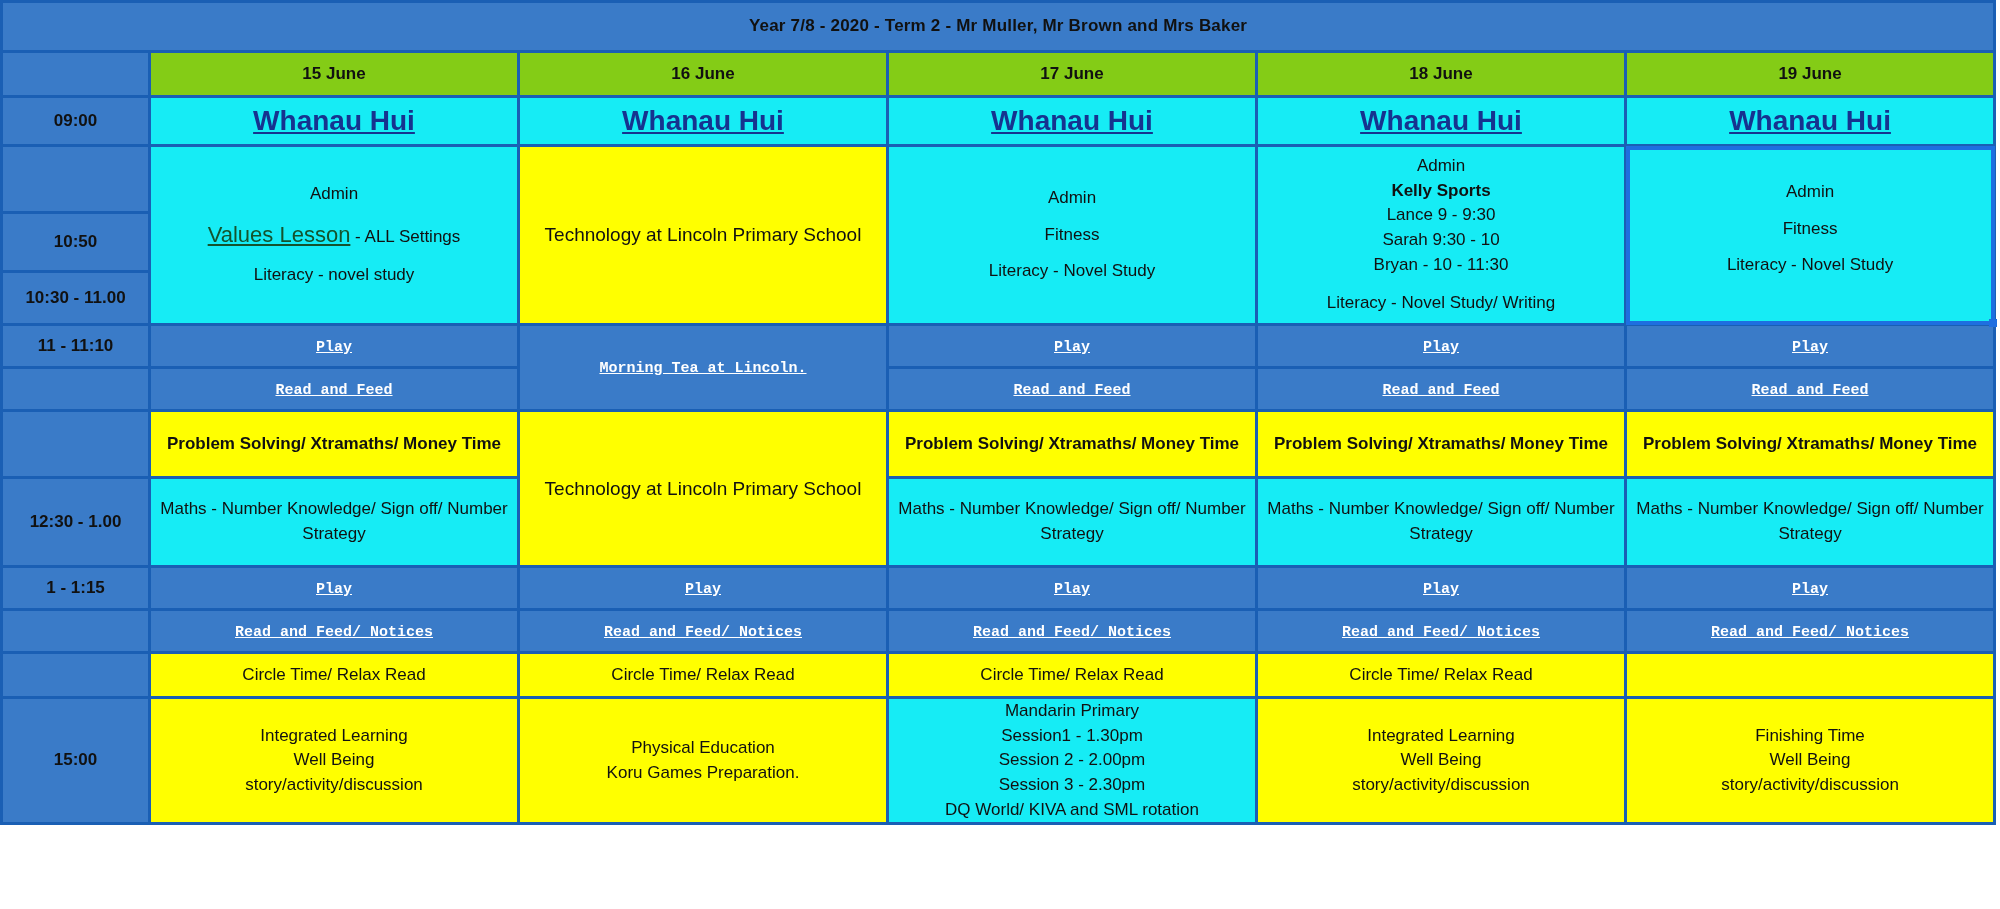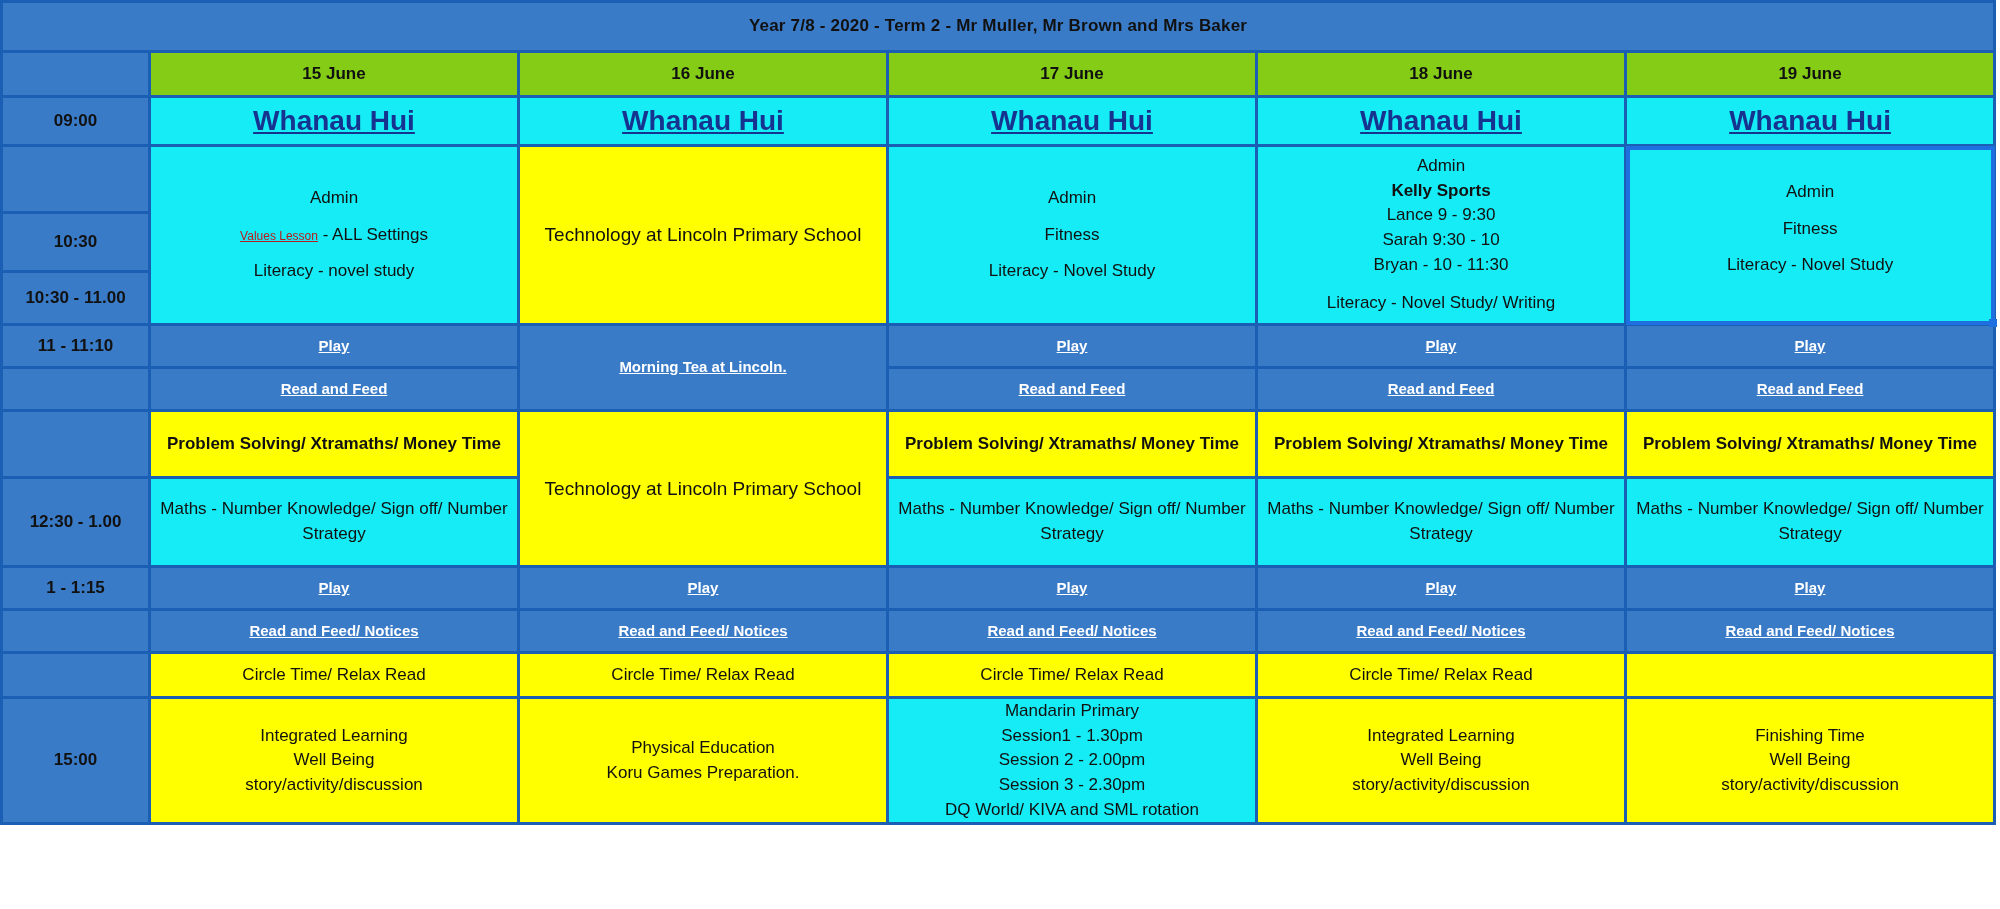--- a/index.html
+++ b/index.html
@@ -70,31 +70,32 @@
     color: #16338f;
     text-decoration: underline;
     font-weight: bold;
     font-size: 28px;
   }
   .blue .linky {
     color: #ffffff;
     font-weight: bold;
     font-size: 15px;
     text-decoration: underline;
+    font-family: Liberation Mono, monospace;
   }
   .cellpad { padding: 8px 6px; margin-left: 10px; }
   .cellpad p { margin: 0 0 12px 0; }
   .cellpad p:last-child { margin-bottom: 0; }
   .tight p { margin: 0; }
   .bold { font-weight: bold; }
   .inline-link {
-    color: #b91c1c;
+    color: #14532d;
     text-decoration: underline;
     font-weight: normal;
-    font-size: 12px;
+    font-size: 22px;
   }
   .selected {
     outline: 4px solid #1e6fe0;
     outline-offset: -4px;
     position: relative;
   }
   .sel-handle {
     position: absolute;
     right: -4px;
     bottom: -4px;
@@ -169,21 +170,21 @@
           <p style="margin-top:14px;">Literacy - Novel Study/ Writing</p>
         </td>
         <td class="cyan cellpad selected" rowspan="3">
           <p>Admin</p>
           <p>Fitness</p>
           <p>Literacy - Novel Study</p>
           <span class="sel-handle"></span>
         </td>
       </tr>
       <tr>
-        <td class="time-cell" style="height:56px;">10:30</td>
+        <td class="time-cell" style="height:56px;">10:50</td>
       </tr>
       <tr>
         <td class="time-cell" style="height:50px;">10:30 - 11.00</td>
       </tr>
 
       <tr class="play-row">
         <td class="time-cell mid">11 - 11:10</td>
         <td class="blue"><span class="linky">Play</span></td>
         <td class="blue" rowspan="2"><span class="linky">Morning Tea at Lincoln.</span></td>
         <td class="blue"><span class="linky">Play</span></td>

